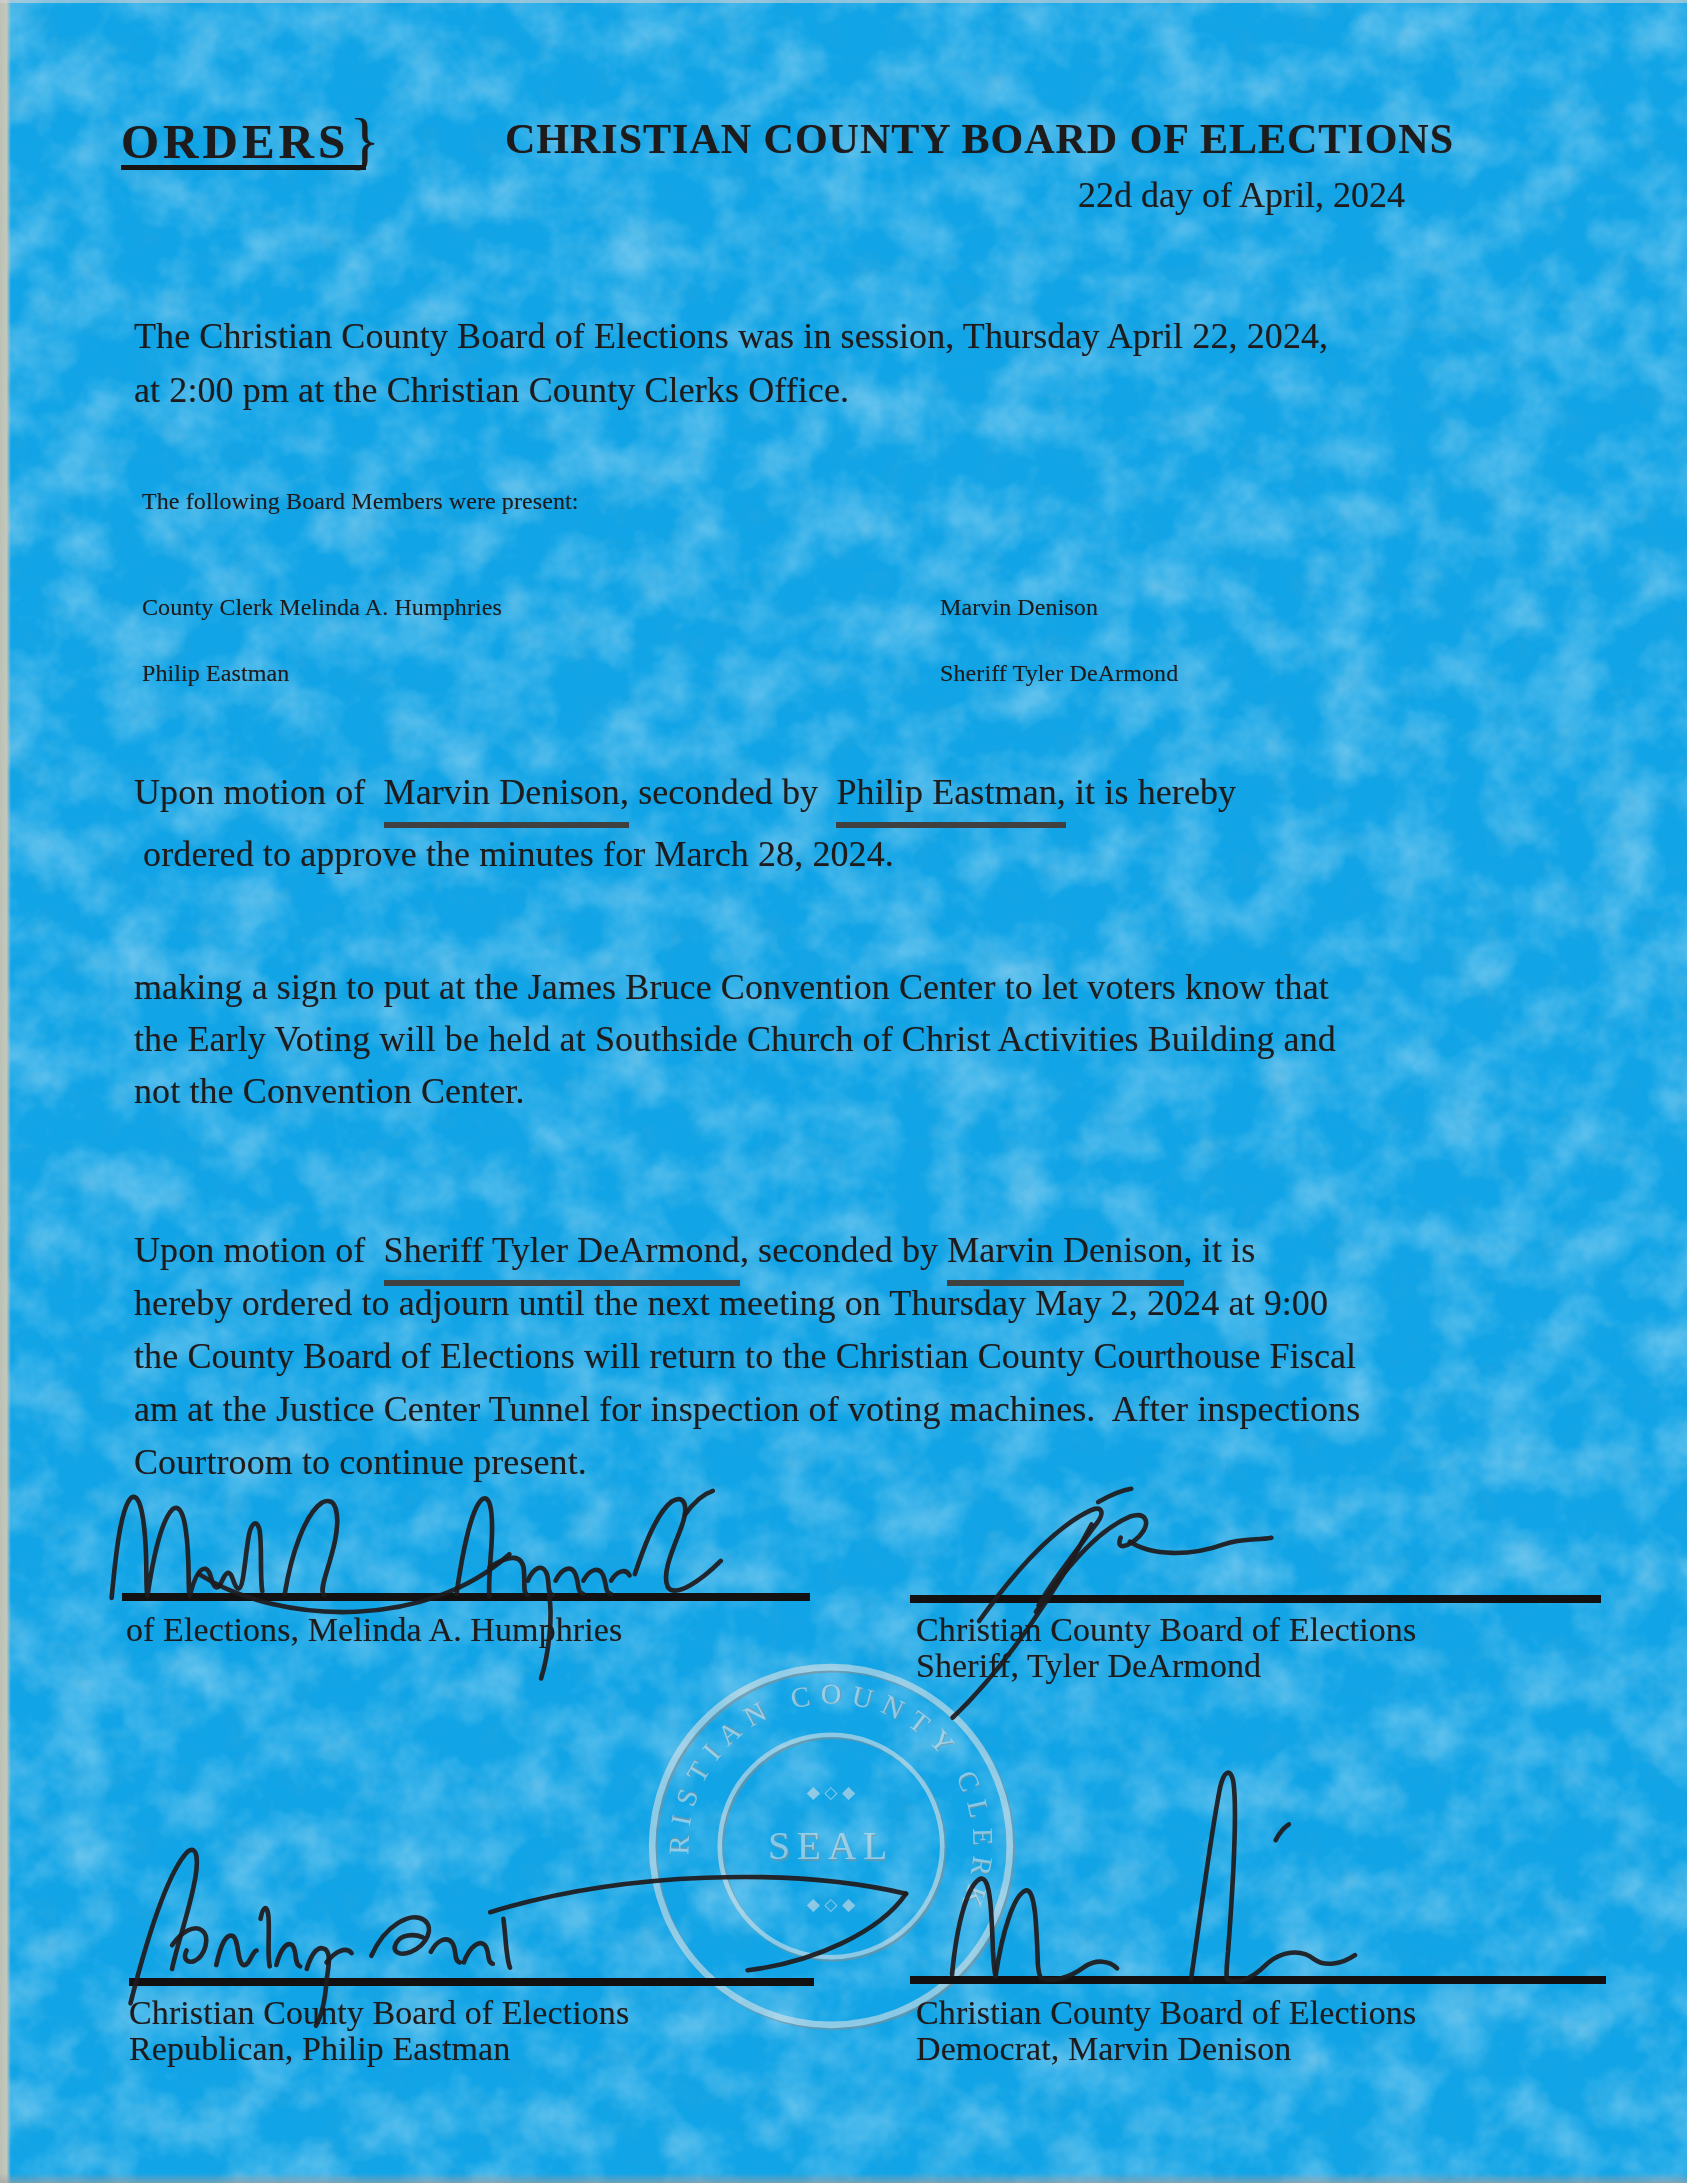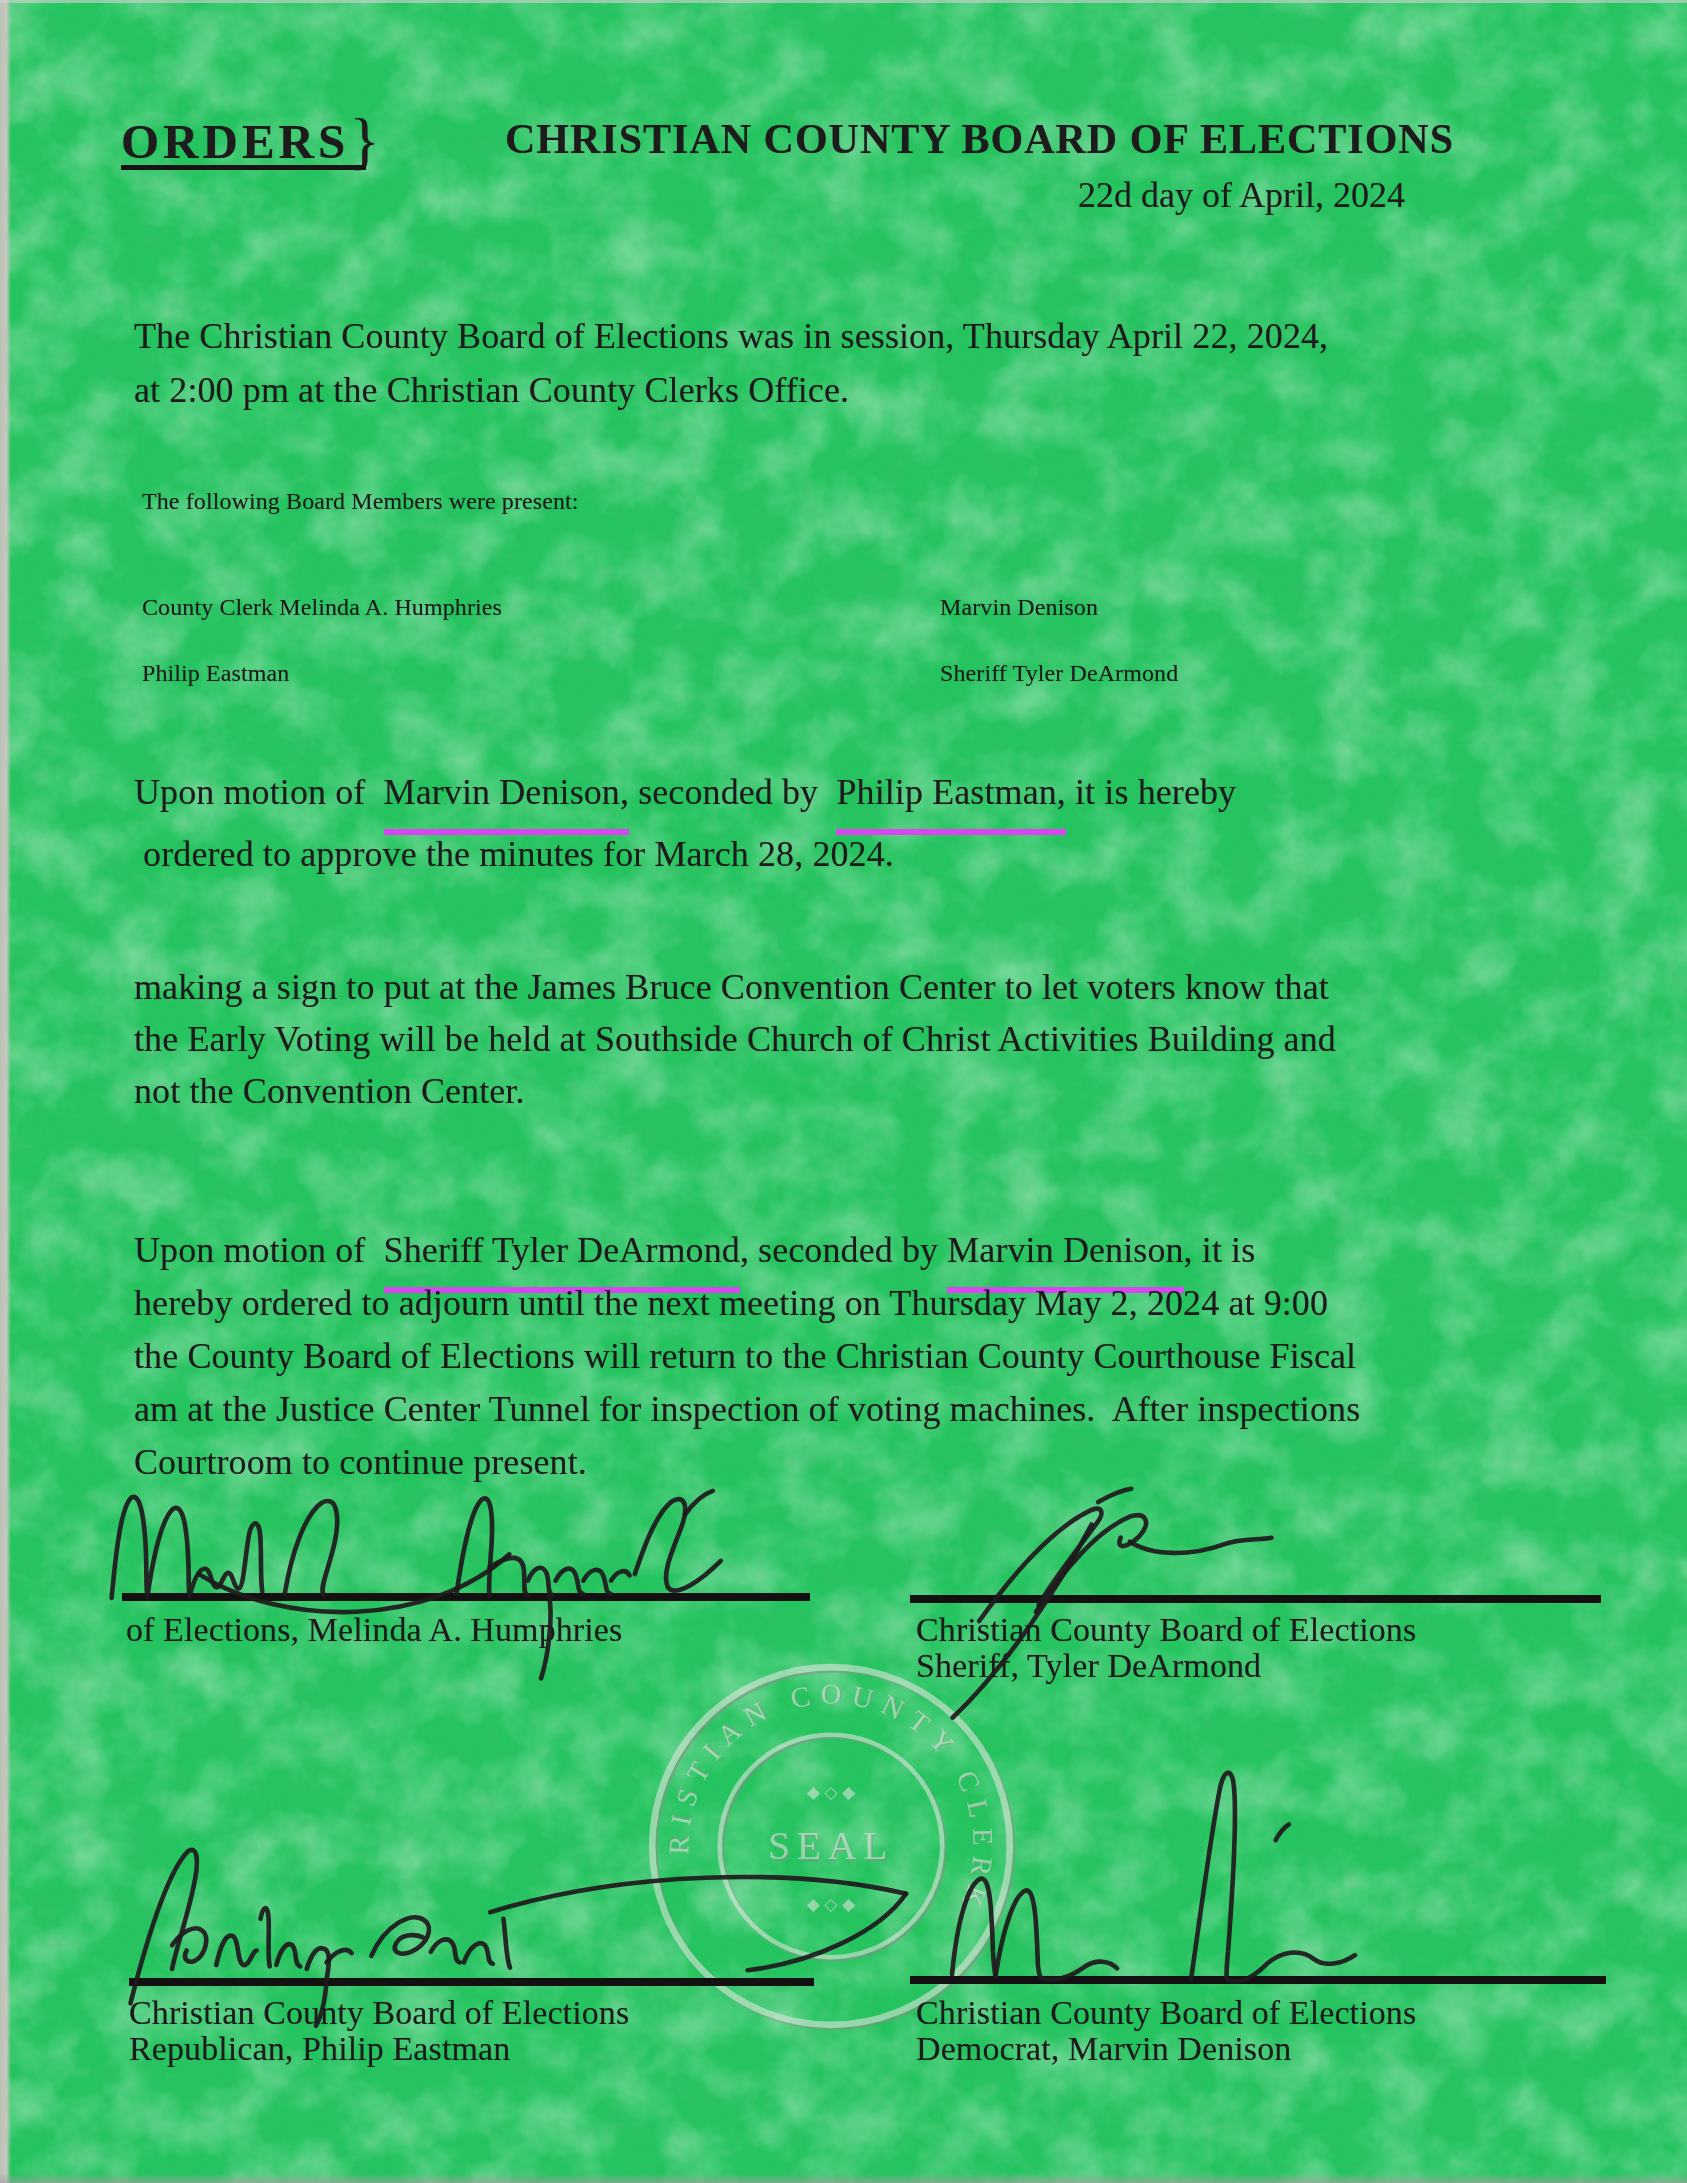--- a/index.html
+++ b/index.html
@@ -1,18 +1,18 @@
 <!DOCTYPE html>
 <html style="font-size:10.6px"><head>
 <meta charset="utf-8">
 <style>
   html,body{margin:0;padding:0;background:#8d898a;}
   .page{
     position:relative;width:1687px;height:2183px;overflow:hidden;
-    background:#22c55e;
+    background:#0ea5e9;
     font-family:"Liberation Serif","DejaVu Serif",serif;
     color:#1e1b1c;
   }
   .tex{position:absolute;left:0;top:0;pointer-events:none;}
   .edge-left{position:absolute;left:0;top:0;width:10.6px;height:2183px;
     background:linear-gradient(90deg,#bcc1b5 0%,#c3c7bc 60%,rgba(195,199,188,0)100%);}
   .edge-bottom{position:absolute;left:0;top:2173px;width:1687px;height:10.6px;
     background:linear-gradient(180deg,rgba(158,154,155,0)0%,#a39fa0 100%);opacity:.7;}
   .edge-top{position:absolute;left:0;top:0;width:1687px;height:3.3px;background:#d6d3d4;opacity:.6;}
   .tline{position:absolute;white-space:pre;font-size:24px;line-height:54px;letter-spacing:0.1px;
@@ -20,21 +20,21 @@
   .orders{position:absolute;left:121px;top:114px;font-size:49px;line-height:53px;font-weight:bold;
     letter-spacing:4px;text-shadow:0 0 0.7px rgba(25,22,23,.45);}
   .orders-brace{font-size:64px;font-weight:400;letter-spacing:0;vertical-align:-4px;}
   .orders-rule{position:absolute;left:121px;top:165px;width:245px;height:5.3px;background:#171415;}
   .doc-title{position:absolute;left:505px;top:115px;font-size:42px;line-height:48px;font-weight:bold;
     letter-spacing:1px;text-shadow:0 0 0.7px rgba(25,22,23,.45);}
   .date-line{position:absolute;left:1078px;top:173px;font-size:36px;line-height:44px;
     text-shadow:0 0 0.7px rgba(25,22,23,.38);}
   .para{position:absolute;font-size:36px;letter-spacing:0.1px;text-shadow:0 0 0.7px rgba(25,22,23,.38);}
   .para .pl{white-space:pre;margin-left:12px;}
-  .ul{border-bottom:6px solid #d946ef;padding-bottom:17px;}
+  .ul{border-bottom:6px solid #404040;padding-bottom:10px;}
   .sig-rule{position:absolute;height:8px;background:#121011;}
   .sig-label{position:absolute;font-size:34px;line-height:36px;letter-spacing:0.1px;
     text-shadow:0 0 0.7px rgba(25,22,23,.38);}
   .sig-label div{white-space:pre;}
   .sig-svg{position:absolute;overflow:visible;}
   .sig-svg path{fill:none;stroke:#1f1b1d;stroke-width:7;stroke-linecap:round;stroke-linejoin:round;opacity:.93;}
   .seal-svg{position:absolute;left:629px;top:1644px;filter:blur(0.7px);opacity:.55;}
   .seal-light{fill:#e9e6e4;}
   .seal-dark{fill:#918d8b;}
 </style>

